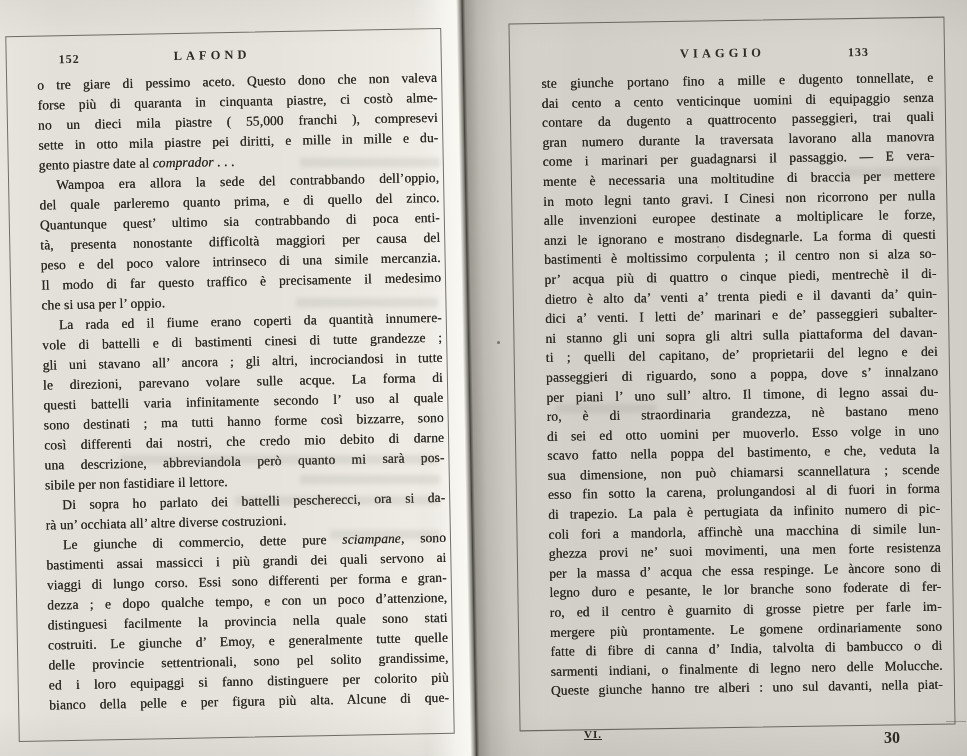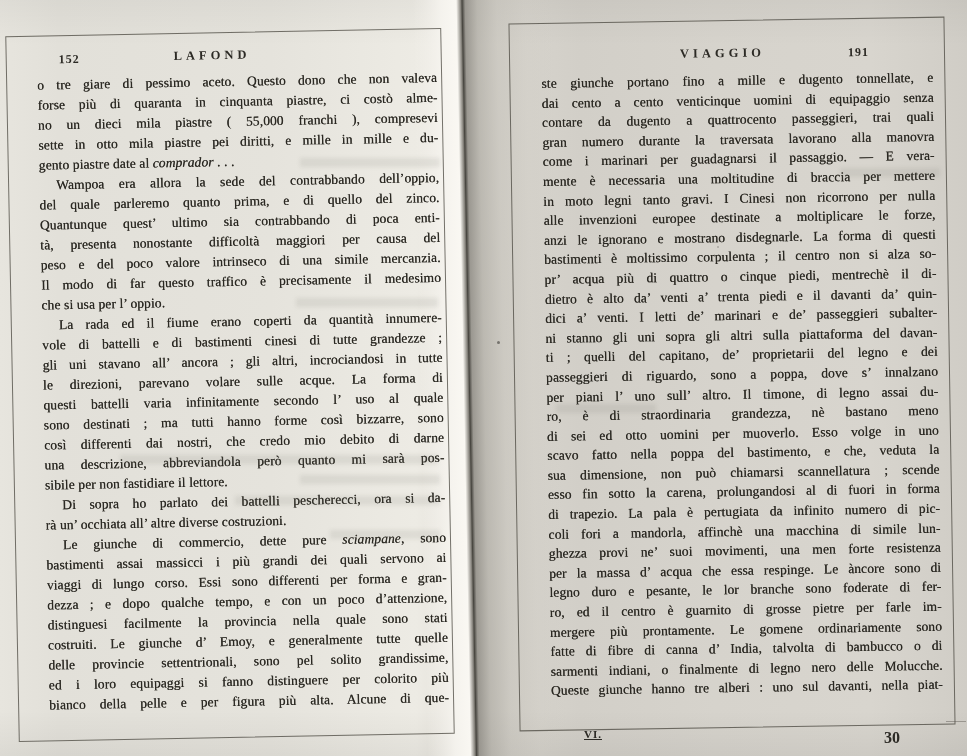--- a/index.html
+++ b/index.html
@@ -107,21 +107,21 @@
         <div class="line"><span>distinguesi facilmente la provincia nella quale sono stati</span></div>
         <div class="line"><span>costruiti. Le giunche d’ Emoy, e generalmente tutte quelle</span></div>
         <div class="line"><span>delle provincie settentrionali, sono pel solito grandissime,</span></div>
         <div class="line"><span>ed i loro equipaggi si fanno distinguere per colorito più</span></div>
         <div class="line"><span>bianco della pelle e per figura più alta. Alcune di que-</span></div>
       </div>
   </div>
 
   <div class="page" id="right-page">
     <div class="hdr-title">VIAGGIO</div>
-    <div class="hdr-num">191</div>
+    <div class="hdr-num">133</div>
     <div class="textcol">
         <div class="line"><span>ste giunche portano fino a mille e dugento tonnellate, e</span></div>
         <div class="line"><span>dai cento a cento venticinque uomini di equipaggio senza</span></div>
         <div class="line"><span>contare da dugento a quattrocento passeggieri, trai quali</span></div>
         <div class="line"><span>gran numero durante la traversata lavorano alla manovra</span></div>
         <div class="line"><span>come i marinari per guadagnarsi il passaggio. — E vera-</span></div>
         <div class="line"><span>mente è necessaria una moltitudine di braccia per mettere</span></div>
         <div class="line"><span>in moto legni tanto gravi. I Cinesi non ricorrono per nulla</span></div>
         <div class="line"><span>alle invenzioni europee destinate a moltiplicare le forze,</span></div>
         <div class="line"><span>anzi le ignorano e mostrano disdegnarle. La forma di questi</span></div>

